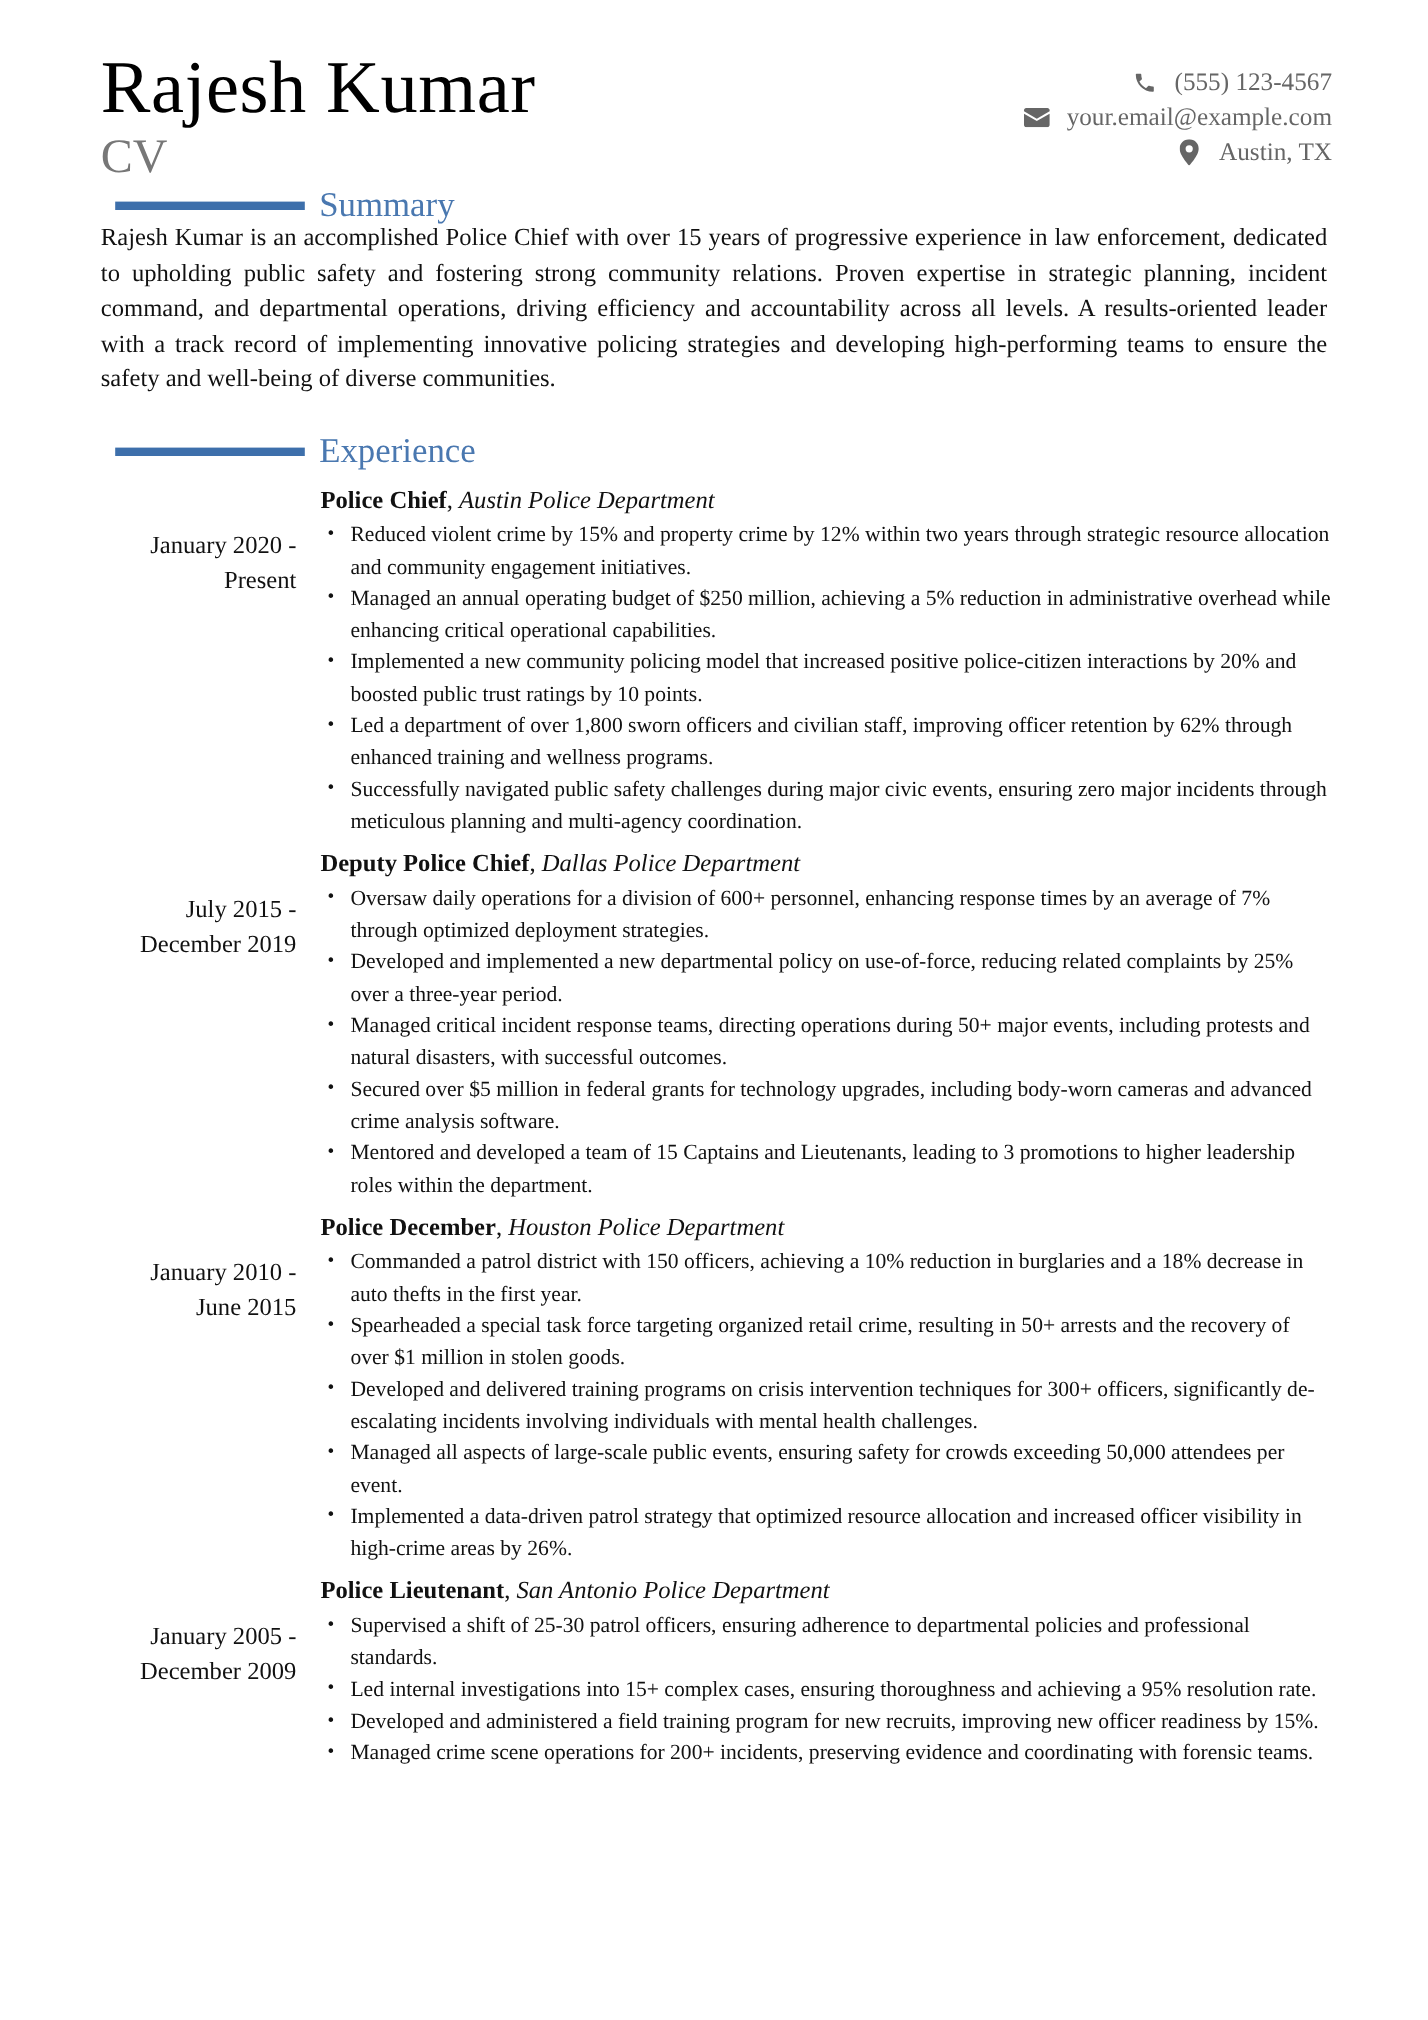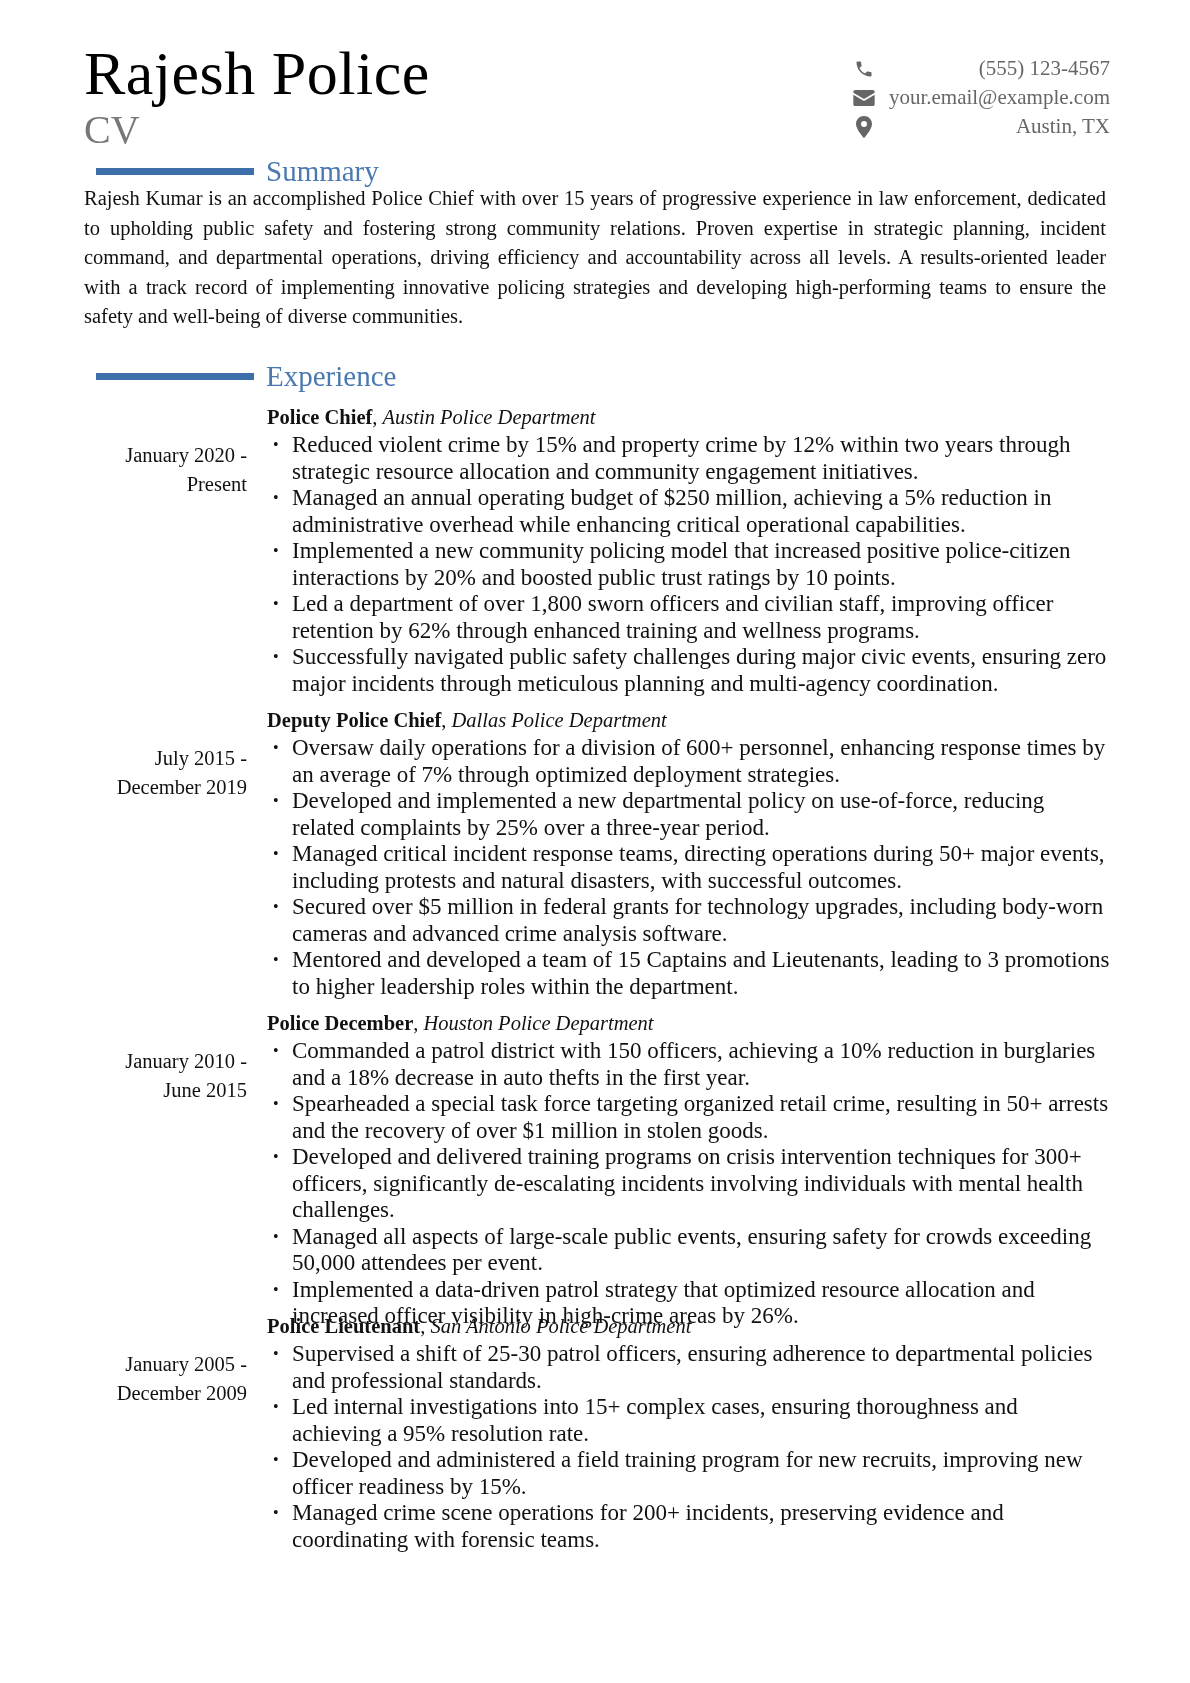--- a/index.html
+++ b/index.html
@@ -17,21 +17,21 @@
   .subtitle {
     position: absolute; left: 84px; top: 110px;
     font-family: "Liberation Serif", serif;
     font-size: 40px; line-height: 1; color: #777;
   }
   .contact {
     position: absolute; right: 80px; top: 54px; text-align: right;
     font-family: "Liberation Serif", serif;
     font-size: 21px; color: #666; line-height: 29px;
   }
-  .contact-row { display: flex; justify-content: space-between; align-items: center; }
+  .contact-row { display: flex; justify-content: flex-end; align-items: center; }
   .contact-row .ico { display: inline-flex; width: 26px; height: 22px; margin-right: 12px; justify-content: center; align-items: center; }
   .contact-row svg { fill: #666; }
 
   .section-head { position: absolute; left: 96px; display: flex; align-items: center; }
   .section-bar { width: 158px; height: 7px; background: #3d6fab; margin-right: 12px; }
   .section-title {
     font-family: "Liberation Serif", serif;
     font-size: 29px; color: #4a78b0; line-height: 1;
   }
 
@@ -51,32 +51,32 @@
   .exp-body { position: absolute; left: 183px; width: 843px; }
   .exp-head {
     font-family: "Liberation Serif", serif; font-size: 20.5px; line-height: 29px;
   }
   .exp-head .role { font-weight: bold; }
   .exp-head .org { font-style: italic; }
   .bullets { list-style: none; margin: 0; padding: 0; }
   .bullets li {
     position: relative; padding-left: 25px;
     font-family: "Liberation Serif", serif;
-    font-size: 23px; line-height: 26.5px; color: #111;
+    font-size: 18px; line-height: 26.5px; color: #111;
   }
   .bullets li::before {
     content: "\2022"; position: absolute; left: 6px; top: 0; font-size: 16px;
   }
 </style>
 </head>
 <body>
 
 <div class="page">
 
-  <div class="name">Rajesh Police</div>
+  <div class="name">Rajesh Kumar</div>
   <div class="subtitle">CV</div>
 
   <div class="contact">
     <div class="contact-row">
       <span class="ico">
         <svg width="20" height="20" viewBox="0 0 24 24">
             <path d="M6.6 10.8c1.4 2.8 3.8 5.1 6.6 6.6l2.2-2.2c.3-.3.7-.4 1-.2 1.1.4 2.3.6 3.6.6.6 0 1 .4 1 1V20c0 .6-.4 1-1 1C10.6 21 3 13.4 3 4c0-.6.4-1 1-1h3.5c.6 0 1 .4 1 1 0 1.3.2 2.5.6 3.6.1.3 0 .7-.2 1L6.6 10.8z"></path>
           </svg>
       </span>
       <span>(555) 123-4567</span>

